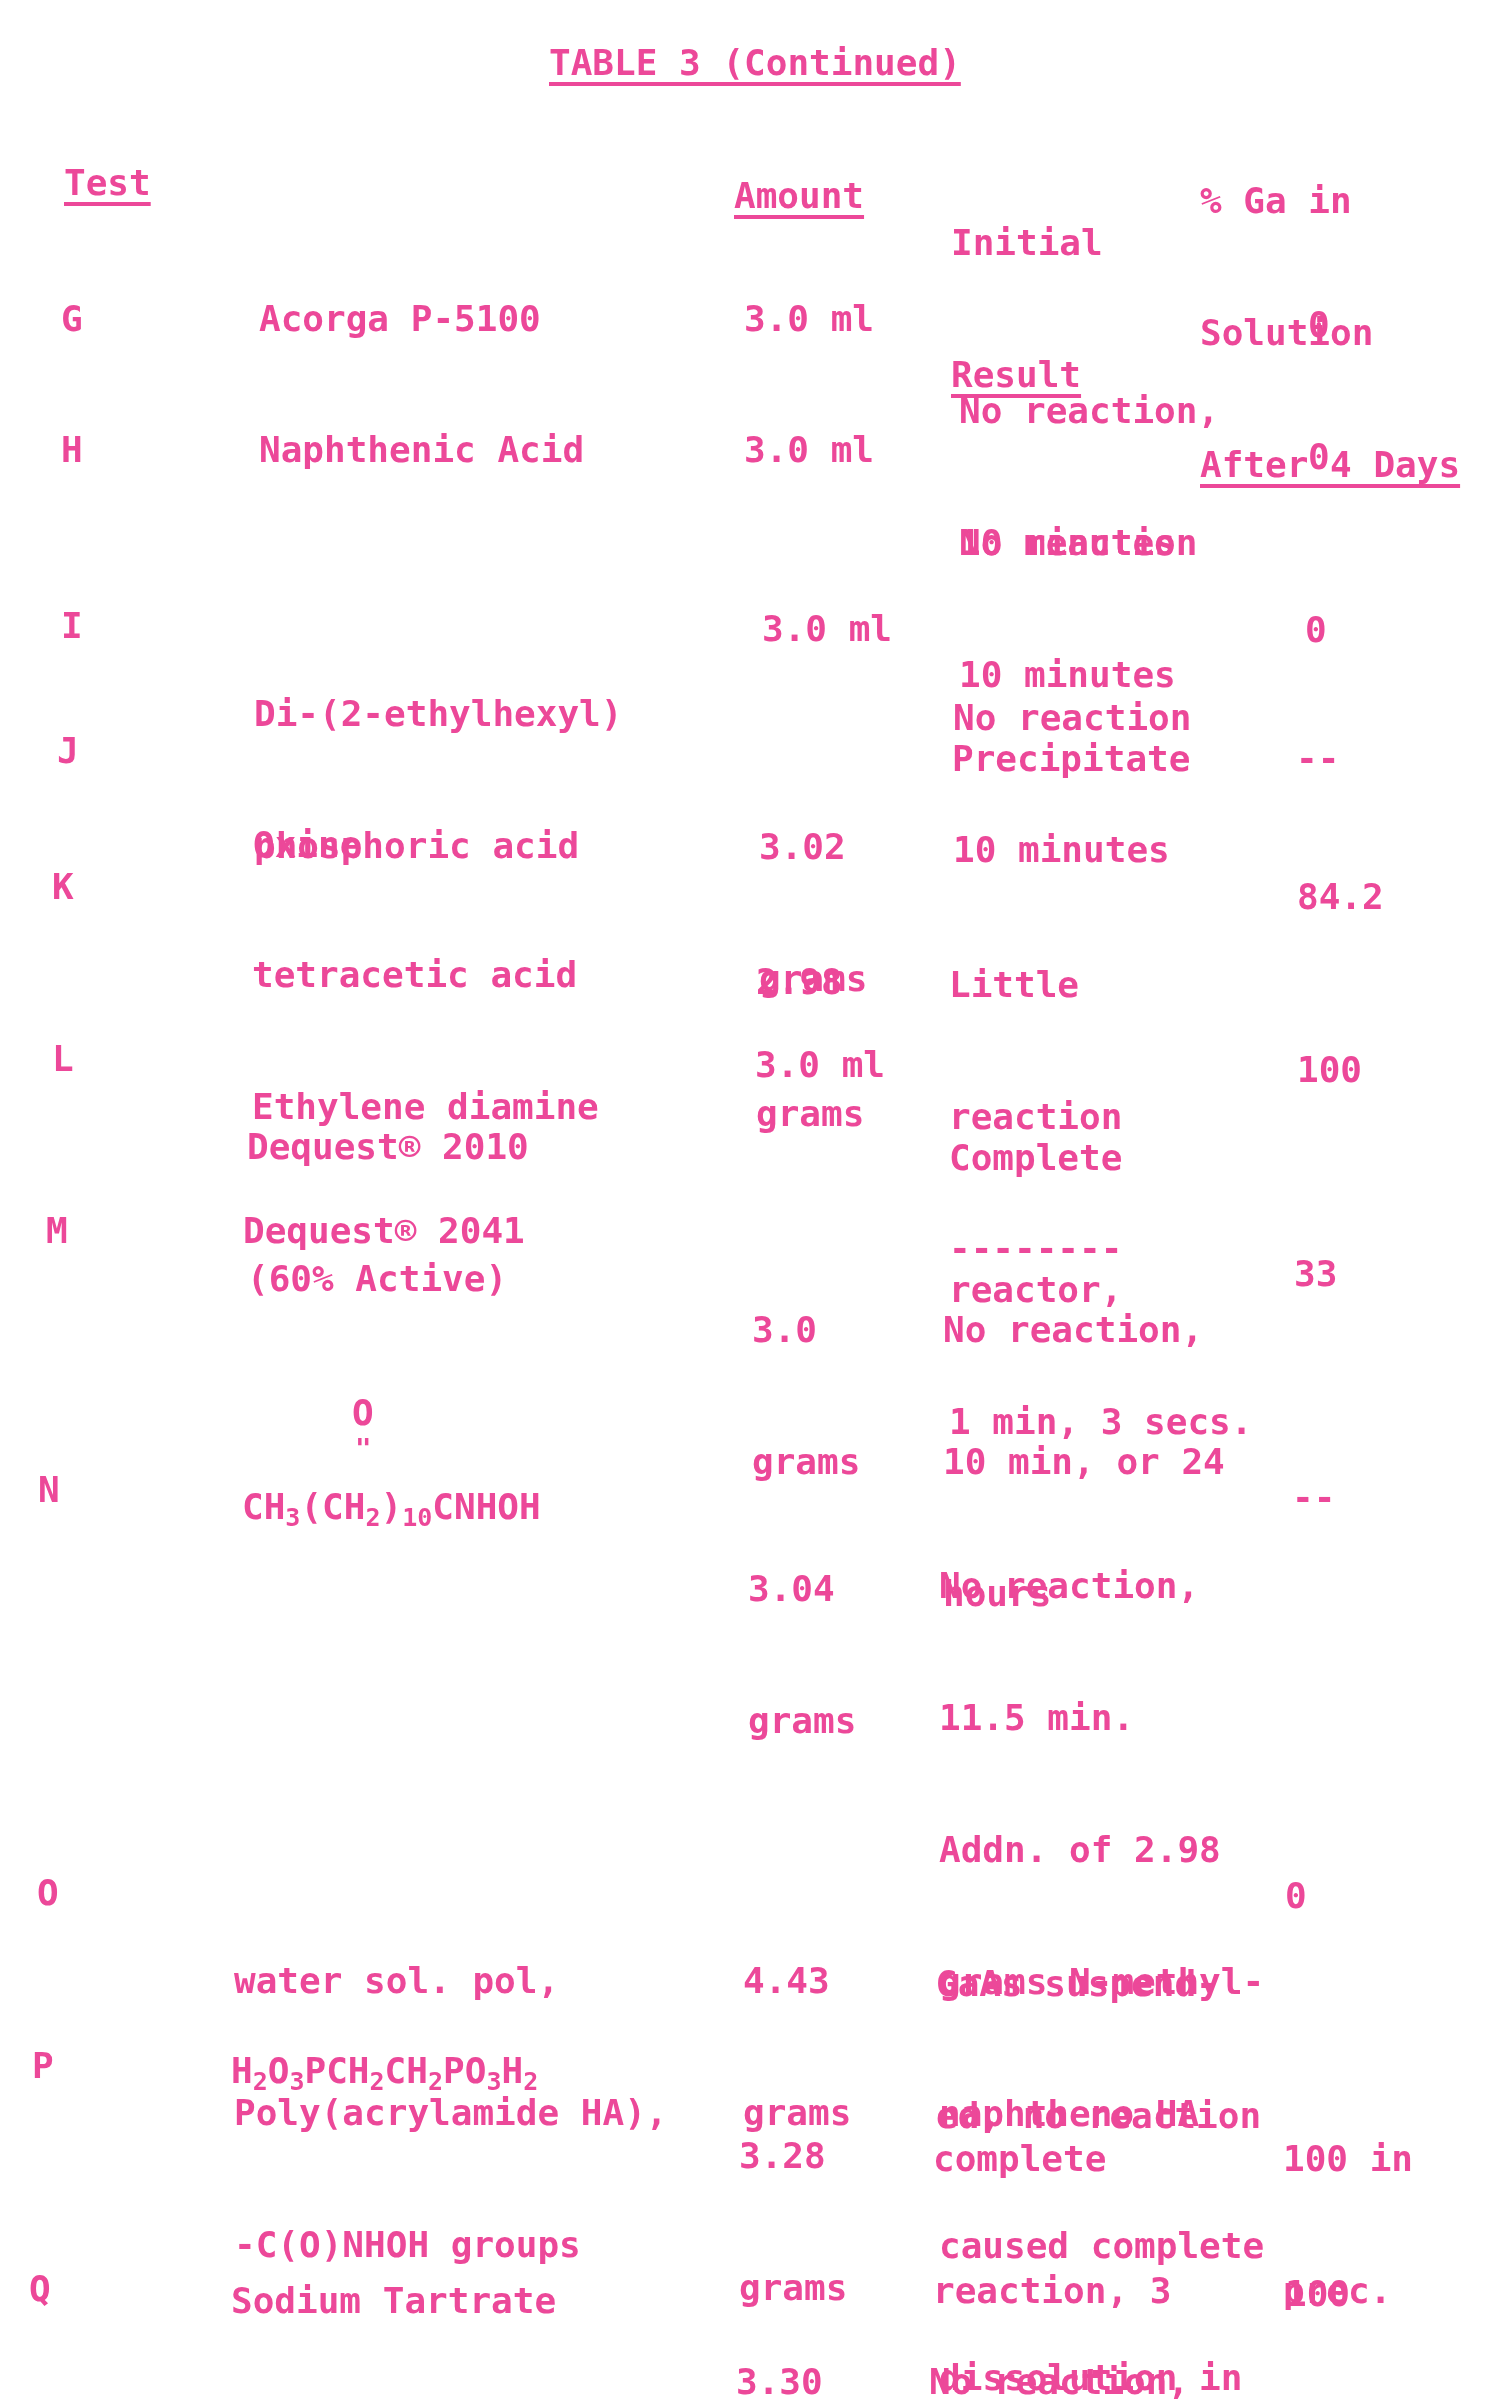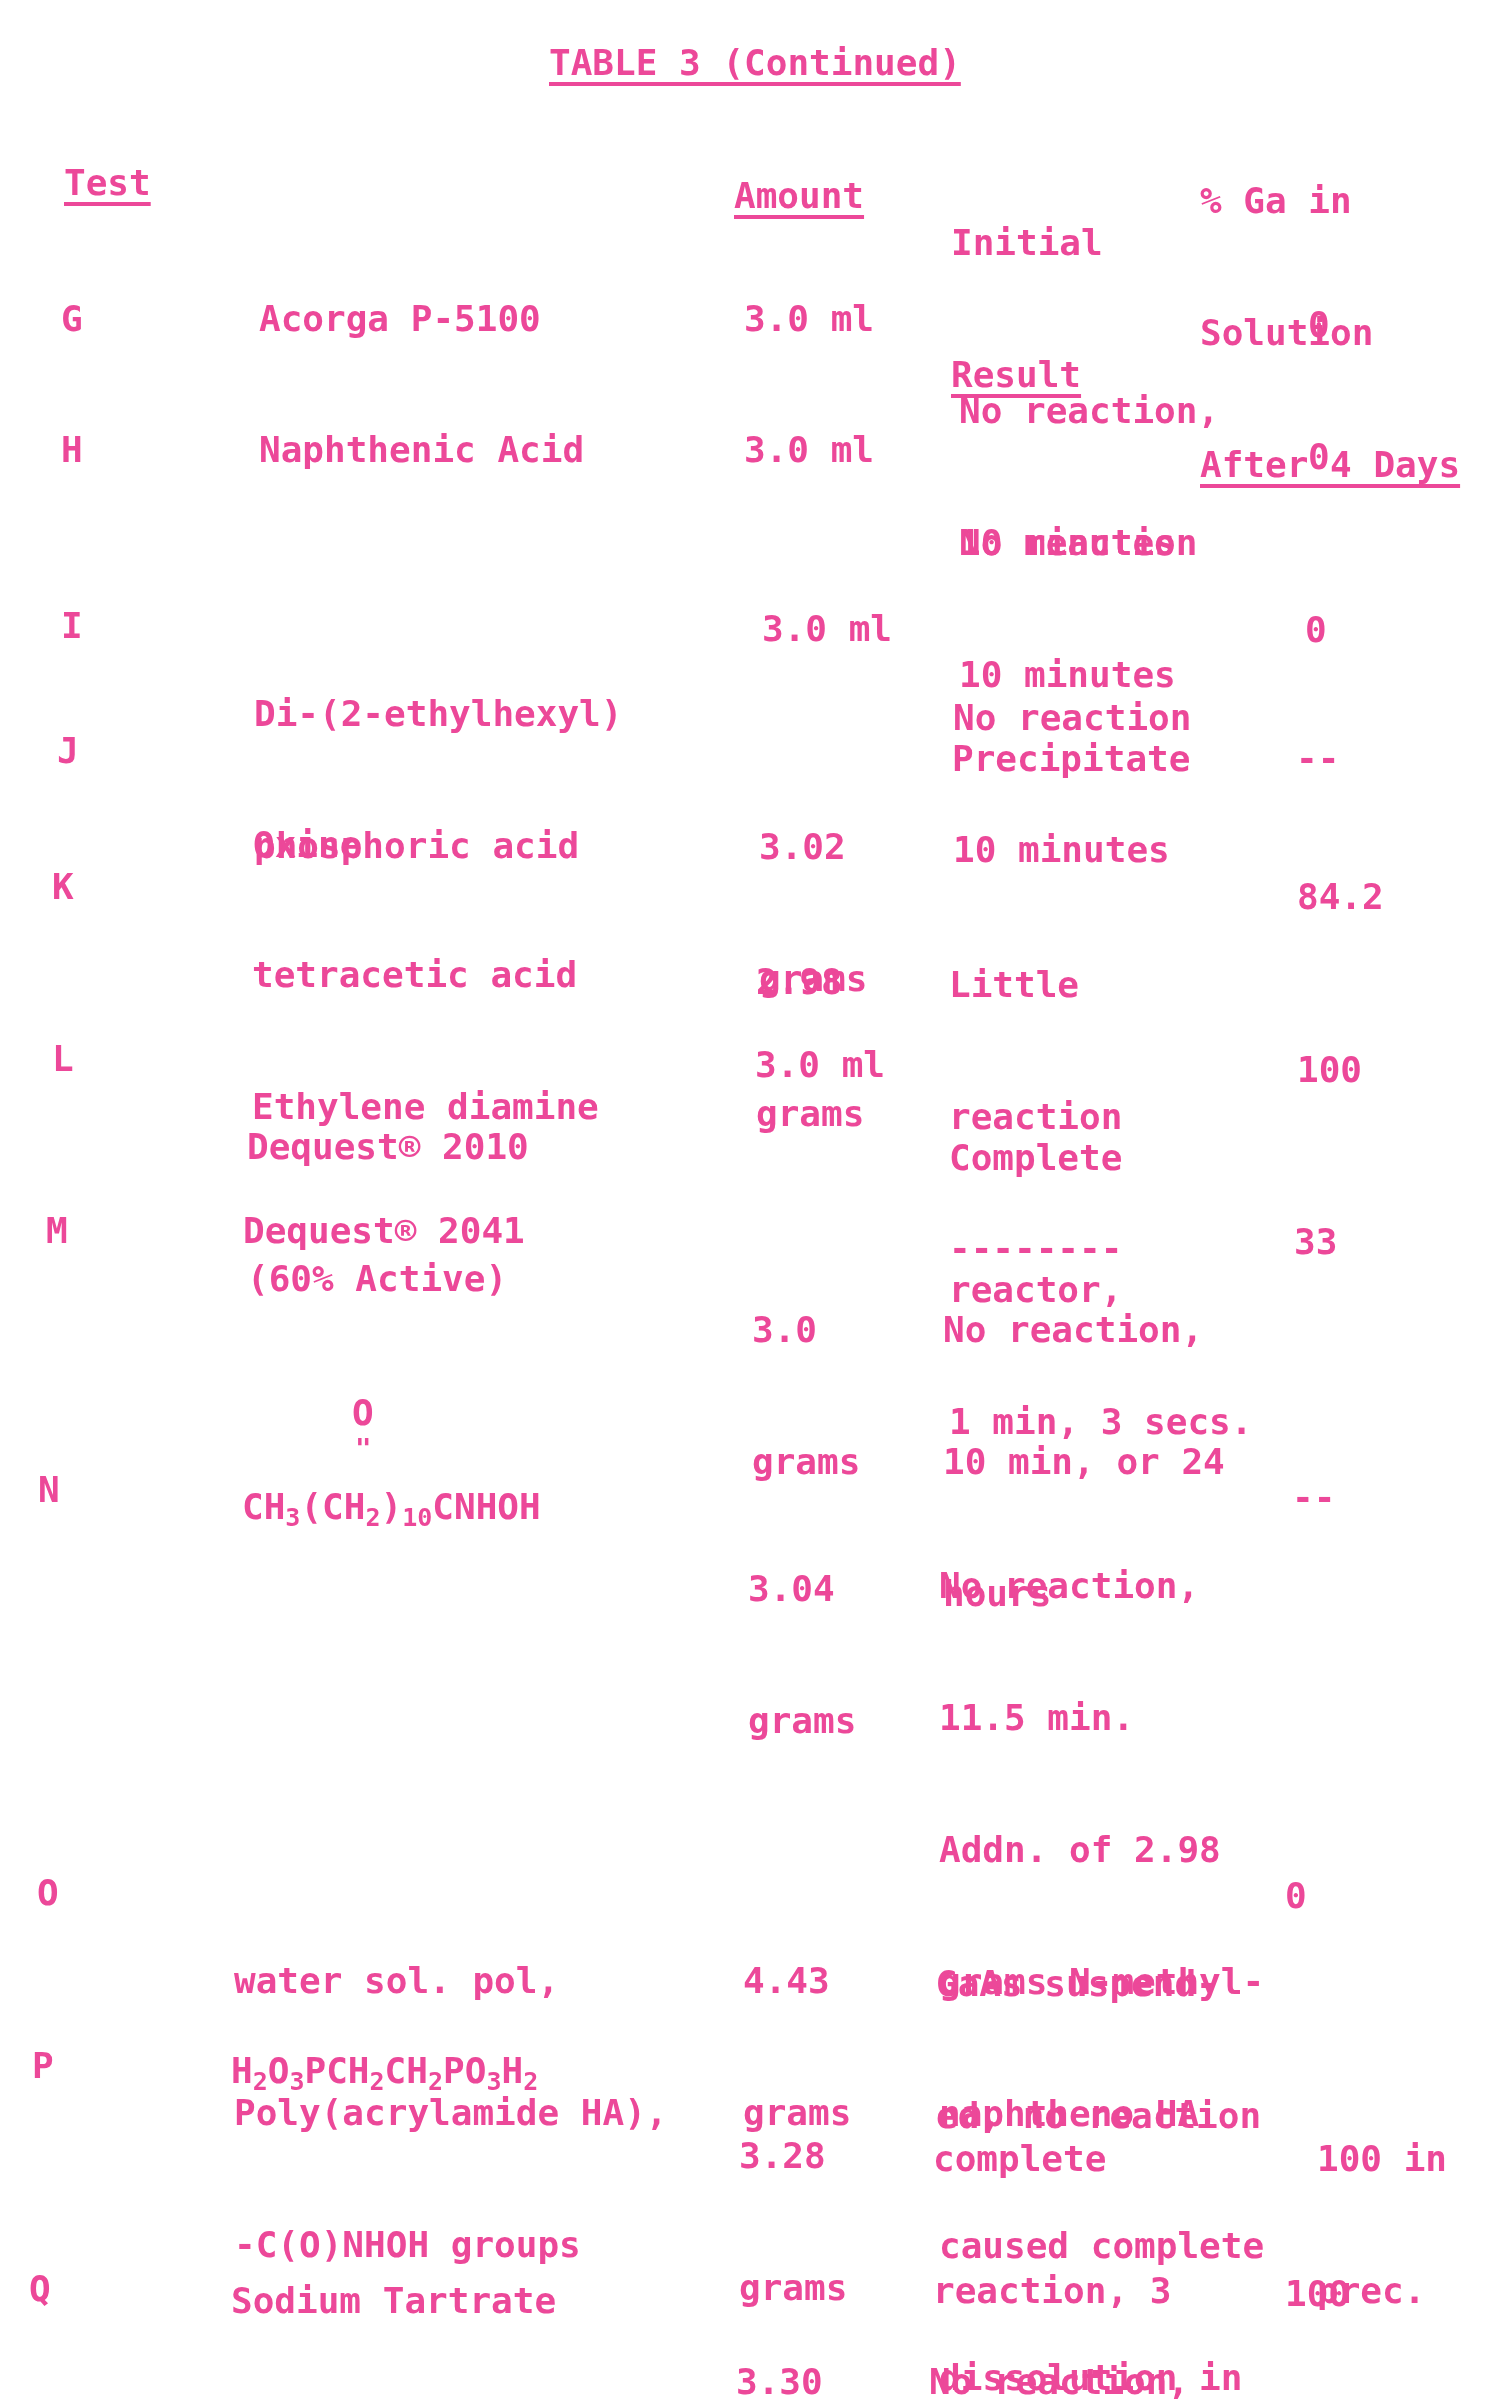--- a/index.html
+++ b/index.html
@@ -108,21 +108,21 @@
   <div class="t" style="left:243px; top:1209px;">Dequest® 2041</div>
   <div class="t" style="left:752px; top:1220px;">
     <span class="line">3.0</span>
     <span class="line">grams</span>
   </div>
   <div class="t" style="left:943px; top:1220px;">
     <span class="line">No reaction,</span>
     <span class="line">10 min, or 24</span>
     <span class="line">hours</span>
   </div>
-  <div class="t" style="left:1294px; top:1220px;text-align:right;">33</div>
+  <div class="t" style="left:1294px; top:1252px;text-align:right;">33</div>
 
   <div class="t" style="left:352px; top:1391px;">O</div>
   <div class="t ticks" style="left:355px; top:1427px;">"</div>
   <div class="t" style="left:38px; top:1468px;">N</div>
   <div class="t" style="left:242px; top:1485px;"><span>CH</span><sub>3</sub><span>(CH</span><sub>2</sub><span>)</span><sub>10</sub><span>CNHOH</span></div>
   <div class="t" style="left:748px; top:1479px;">
     <span class="line">3.04</span>
     <span class="line">grams</span>
   </div>
   <div class="t" style="left:939px; top:1476px;">
@@ -158,21 +158,21 @@
   <div class="t" style="left:739px; top:2046px;">
     <span class="line">3.28</span>
     <span class="line">grams</span>
   </div>
   <div class="t" style="left:933px; top:2049px;">
     <span class="line">complete</span>
     <span class="line">reaction, 3</span>
     <span class="line">min., white</span>
     
   </div>
-  <div class="t" style="left:1283px; top:2049px;margin-left:34px;">
+  <div class="t" style="left:1283px; top:2049px;">
     <span class="line">100 in</span>
     <span class="line">prec.</span>
   </div>
 
   <div class="t" style="left:29px; top:2267px;">Q</div>
   <div class="t" style="left:231px; top:2267px;margin-top:12px;">Sodium Tartrate</div>
   <div class="t" style="left:736px; top:2272px;">
     <span class="line">3.30</span>
     
   </div>

